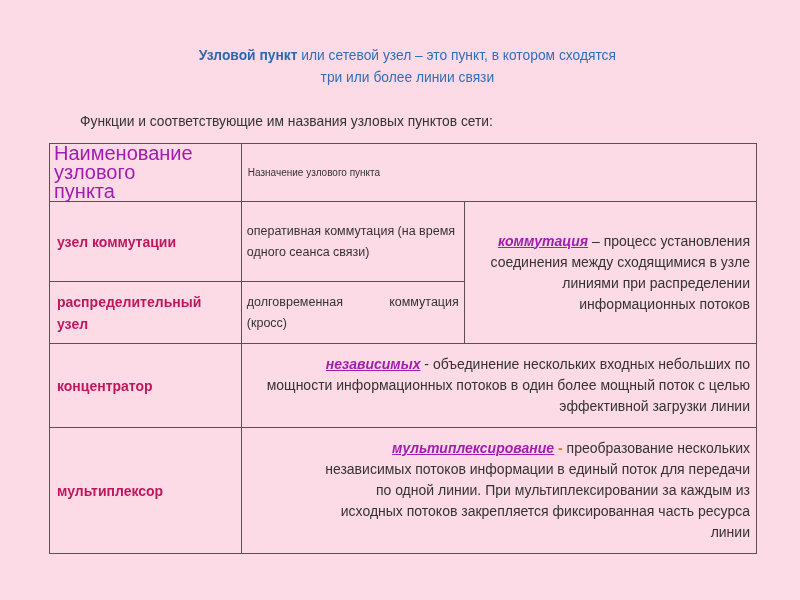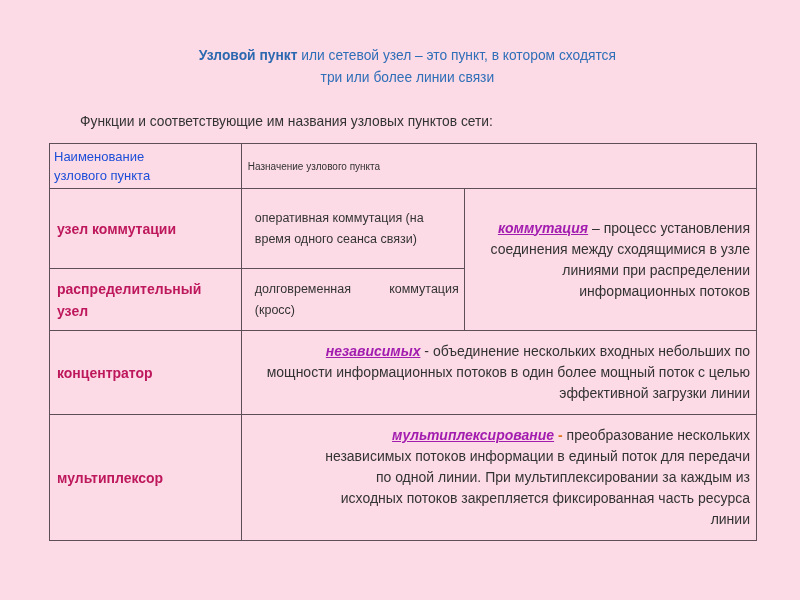--- a/index.html
+++ b/index.html
@@ -6,24 +6,24 @@
   body{width:800px;height:600px;background:#fddbe6;position:relative;overflow:hidden;font-family:"Liberation Sans",sans-serif;}
   .title{position:absolute;left:0;top:44px;width:816px;text-align:center;color:#2f6fb8;font-size:15px;line-height:22px;transform:scaleX(0.92);transform-origin:400px 0;}
   .title b{font-weight:bold;color:#2c68b0;}
   .subtitle{position:absolute;left:80px;top:112px;color:#333;font-size:15px;transform:scaleX(0.92);transform-origin:0 0;white-space:nowrap;}
   table{position:absolute;left:49px;top:143px;width:708px;border-collapse:collapse;table-layout:fixed;}
   td{border:1.5px solid #5e4e57;padding:0;vertical-align:middle;font-size:14px;color:#333;}
   .hdr td{height:44px;}
   .c1{width:191px;}
   .c2{width:222px;}
   .c3{width:291px;}
-  .hname{font-size:13px;line-height:19px;padding-left:4px;color:#1d4ed8;}
+  .hname{font-size:20px;line-height:19px;padding-left:4px;color:#a21caf;}
   .hdest{font-size:10px;padding-left:6px;color:#333;}
   .name{color:#be185d;font-weight:bold;font-size:14px;line-height:22px;padding-left:7px;}
-  .small{font-size:12.5px;line-height:21px;padding:0 5px;color:#333;margin-left:8px;}
+  .small{font-size:12.5px;line-height:21px;padding:0 5px;color:#333;}
   .just{text-align:justify;text-align-last:justify;}
   .def{text-align:right;padding:0 6px;font-size:14px;line-height:21px;color:#333;}
   .term{color:#a21caf;font-style:italic;font-weight:bold;text-decoration:underline;}
   .dash{color:#e0741f;font-weight:bold;}
 </style>
 </head>
 <body>
 
 <div class="title">
   <b>Узловой пункт</b><span> или сетевой узел – это пункт, в котором сходятся</span><br>

